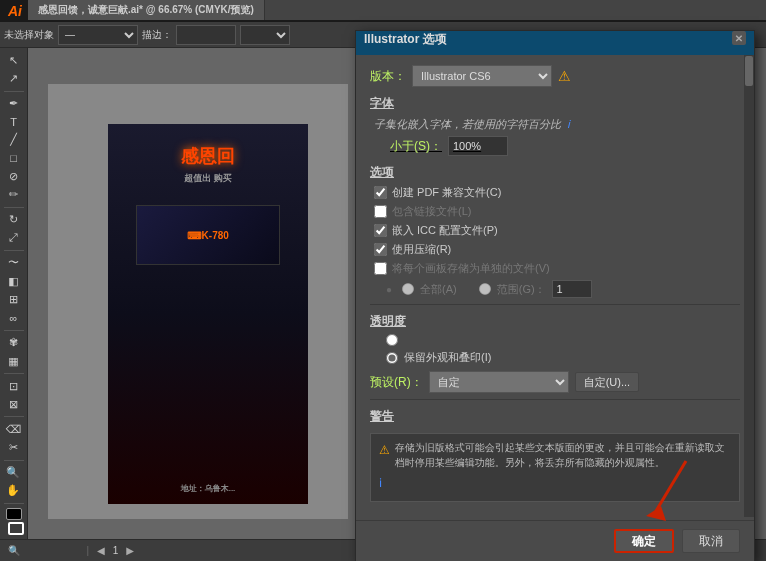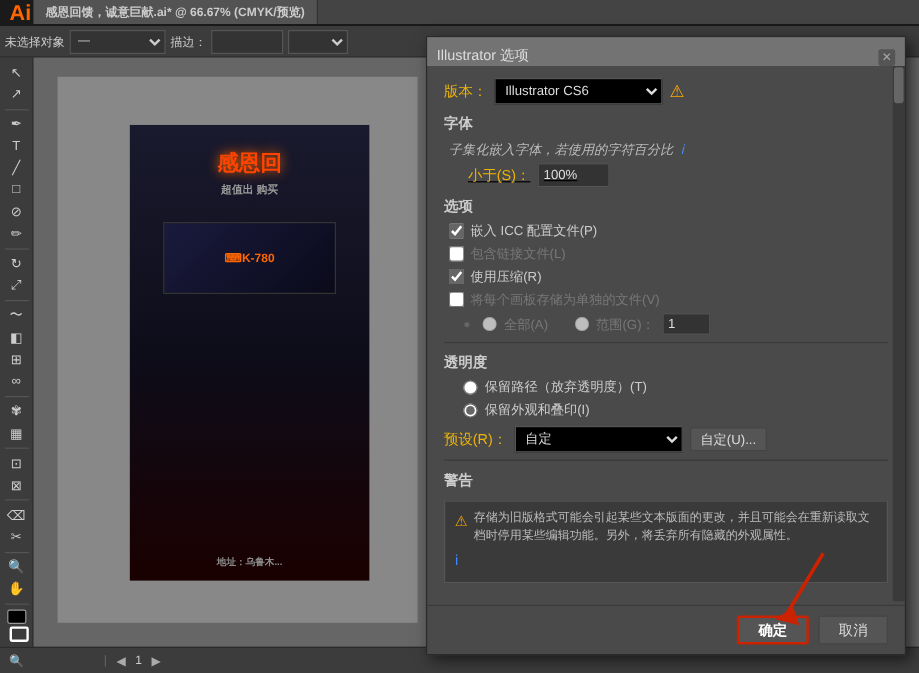--- a/index.html
+++ b/index.html
@@ -27,22 +27,23 @@
       background: #1a1a1a;
       display: flex;
       align-items: center;
       padding: 0 8px;
       color: #ccc;
       font-size: 11px;
     }
     .title-bar-logo {
       color: #ff6600;
       font-weight: bold;
-      font-size: 18px;
+      font-size: 14px;
       margin-right: 10px;
+      font-style: italic;
     }
     .title-bar-menus {
       display: flex;
       gap: 2px;
     }
     .menu-item {
       padding: 2px 6px;
       color: #ccc;
       font-size: 11px;
       cursor: pointer;
@@ -97,21 +98,21 @@
       position: absolute;
       left: 28px;
       top: 48px;
       right: 0;
       bottom: 22px;
       background: #666;
       overflow: hidden;
     }
     .canvas-bg {
       position: absolute;
-      top: 16px;
+      top: 36px;
       left: 20px;
       width: 300px;
       bottom: 20px;
       background: #888;
     }
     .canvas-document {
       position: absolute;
       top: 40px;
       left: 60px;
       width: 200px;
@@ -200,27 +201,27 @@
       top: 30px;
       left: 355px;
       width: 400px;
       background: #4a4a4a;
       border: 1px solid #2a2a2a;
       box-shadow: 4px 4px 12px rgba(0,0,0,0.6);
       pointer-events: all;
     }
     .dialog-titlebar {
       height: 24px;
-      background: #737373;
-      display: flex;
-      align-items: flex-end;
+      background: #0c4a6e;
+      display: flex;
+      align-items: flex-start;
       padding: 0 8px;
       color: #ddd;
       font-size: 12px;
-      font-weight: normal;
+      font-weight: bold;
       justify-content: space-between;
     }
     .dialog-close {
       width: 14px;
       height: 14px;
       background: #555;
       border-radius: 2px;
       display: flex;
       align-items: center;
       justify-content: center;
@@ -233,27 +234,27 @@
     }
 
     
     .form-row {
       display: flex;
       align-items: center;
       margin-bottom: 6px;
       gap: 6px;
     }
     .form-label {
-      color: #eab308;
+      color: #bef264;
       font-size: 12px;
       min-width: 30px;
     }
     .form-select {
       height: 22px;
-      background: #000000;
+      background: #737373;
       border: 1px solid #555;
       color: #ddd;
       font-size: 11px;
       padding: 0 4px;
       min-width: 140px;
     }
     .form-input {
       height: 20px;
       background: #333;
       border: 1px solid #555;
@@ -266,20 +267,21 @@
       color: #ffaa00;
       font-size: 14px;
     }
 
     
     .section-header {
       color: #ccc;
       font-size: 12px;
       font-weight: bold;
       margin: 8px 0 4px 0;
+      text-decoration: underline;
     }
 
     
     .checkbox-row {
       display: flex;
       align-items: center;
       gap: 5px;
       margin-bottom: 4px;
       padding-left: 4px;
     }
@@ -538,25 +540,29 @@
       </div>
       <div class="form-row indented">
         <span class="form-label">小于(S)：</span>
         <input class="form-input" type="text" value="100%" style="">
       </div>
 
       <div class="section-header">选项</div>
 
       <div class="checkbox-row">
         <input type="checkbox" checked="" style="">
-        <span class="checkbox-label">嵌入 ICC 配置文件(P)</span>
+        <span class="checkbox-label">创建 PDF 兼容文件(C)</span>
       </div>
       <div class="checkbox-row">
         <input type="checkbox" style="">
         <span class="checkbox-label disabled">包含链接文件(L)</span>
+      </div>
+      <div class="checkbox-row">
+        <input type="checkbox" checked="" style="">
+        <span class="checkbox-label">嵌入 ICC 配置文件(P)</span>
       </div>
       <div class="checkbox-row">
         <input type="checkbox" checked="" style="">
         <span class="checkbox-label">使用压缩(R)</span>
       </div>
       <div class="checkbox-row">
         <input type="checkbox" style="">
         <span class="checkbox-label disabled">将每个画板存储为单独的文件(V)</span>
       </div>
 
@@ -568,21 +574,20 @@
         <input type="radio" name="artboard" disabled="" style="">
         <span class="radio-label disabled">范围(G)：</span>
         <input class="form-input" type="text" style="width: 40px; height: 18px;" value="1">
       </div>
 
       <div class="dialog-divider"></div>
 
       <div class="section-header">透明度</div>
       <div class="radio-group">
         <input type="radio" name="transparency" style="">
-        <span class="radio-label">保留路径（放弃透明度）(T)</span>
       </div>
       <div class="radio-group">
         <input type="radio" name="transparency" checked="" style="">
         <span class="radio-label">保留外观和叠印(I)</span>
       </div>
 
       <div class="form-row" style="margin-top:6px;">
         <span class="form-label">预设(R)：</span>
         <select class="form-select" style="width:100px;">
           <option>自定</option>

